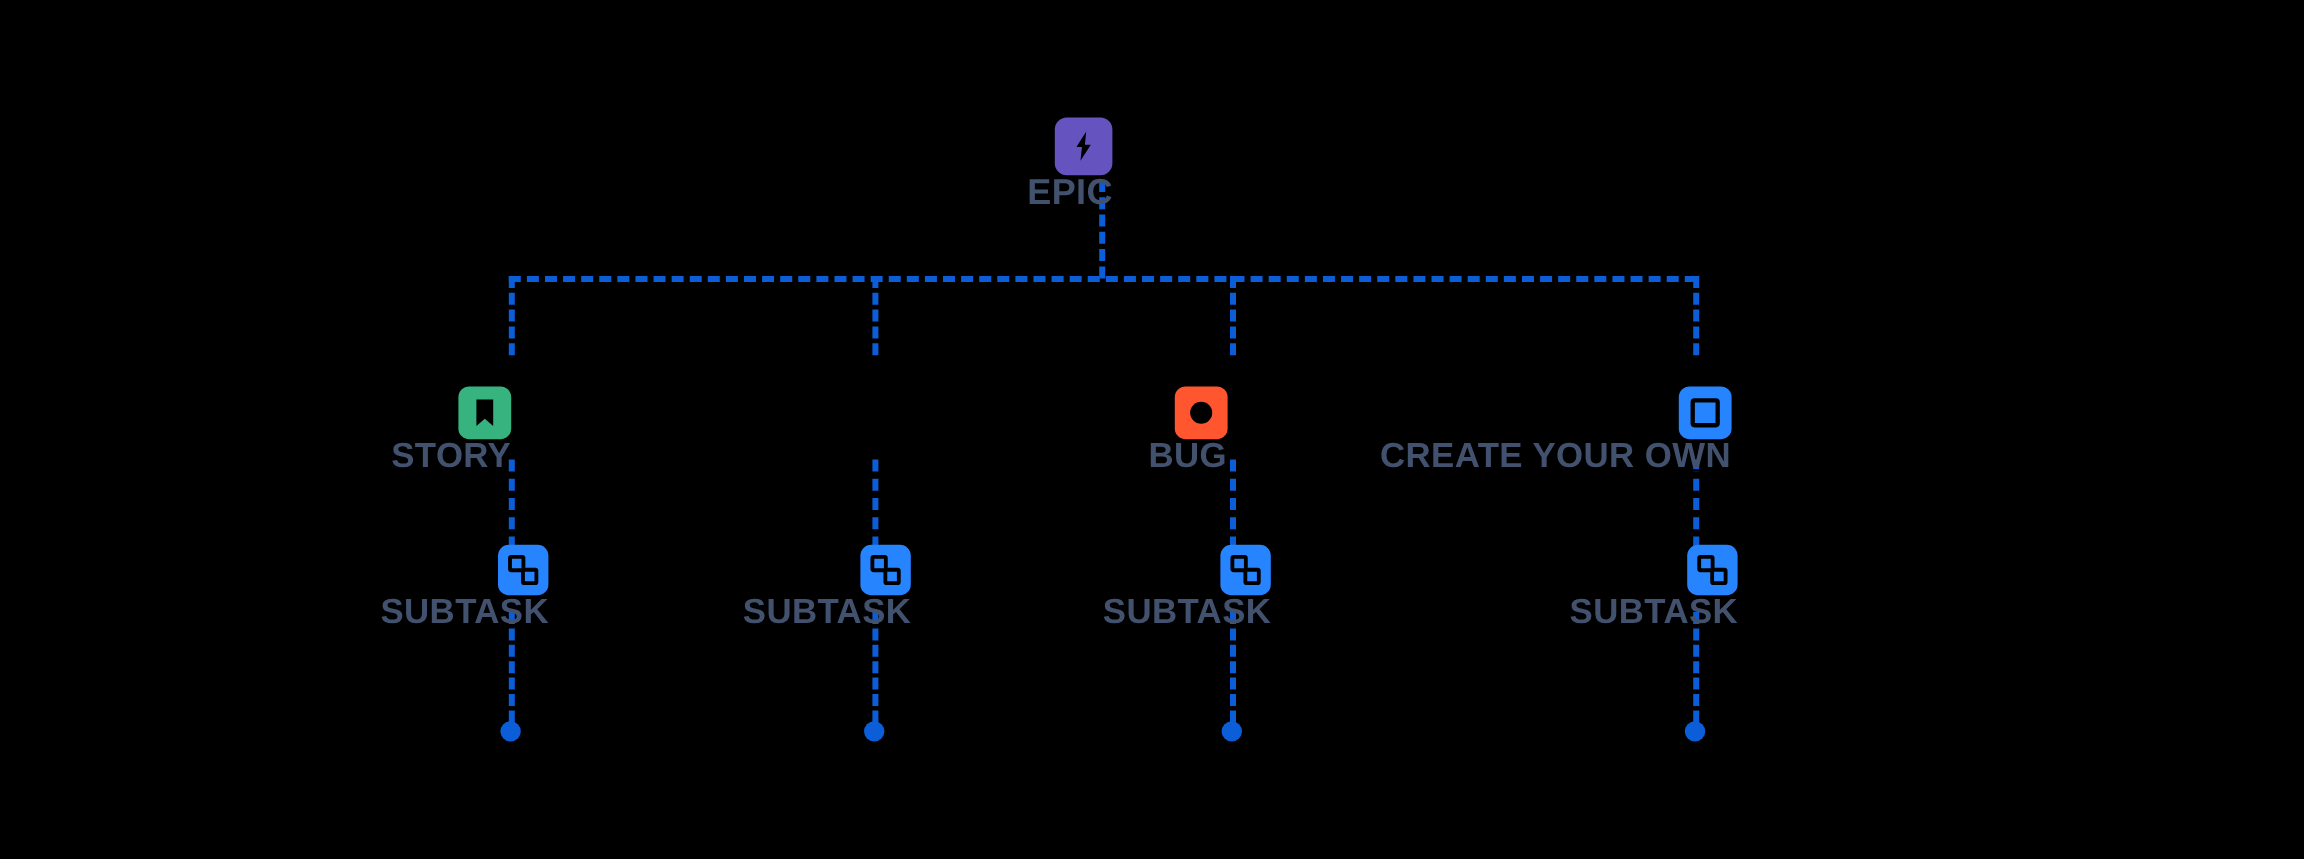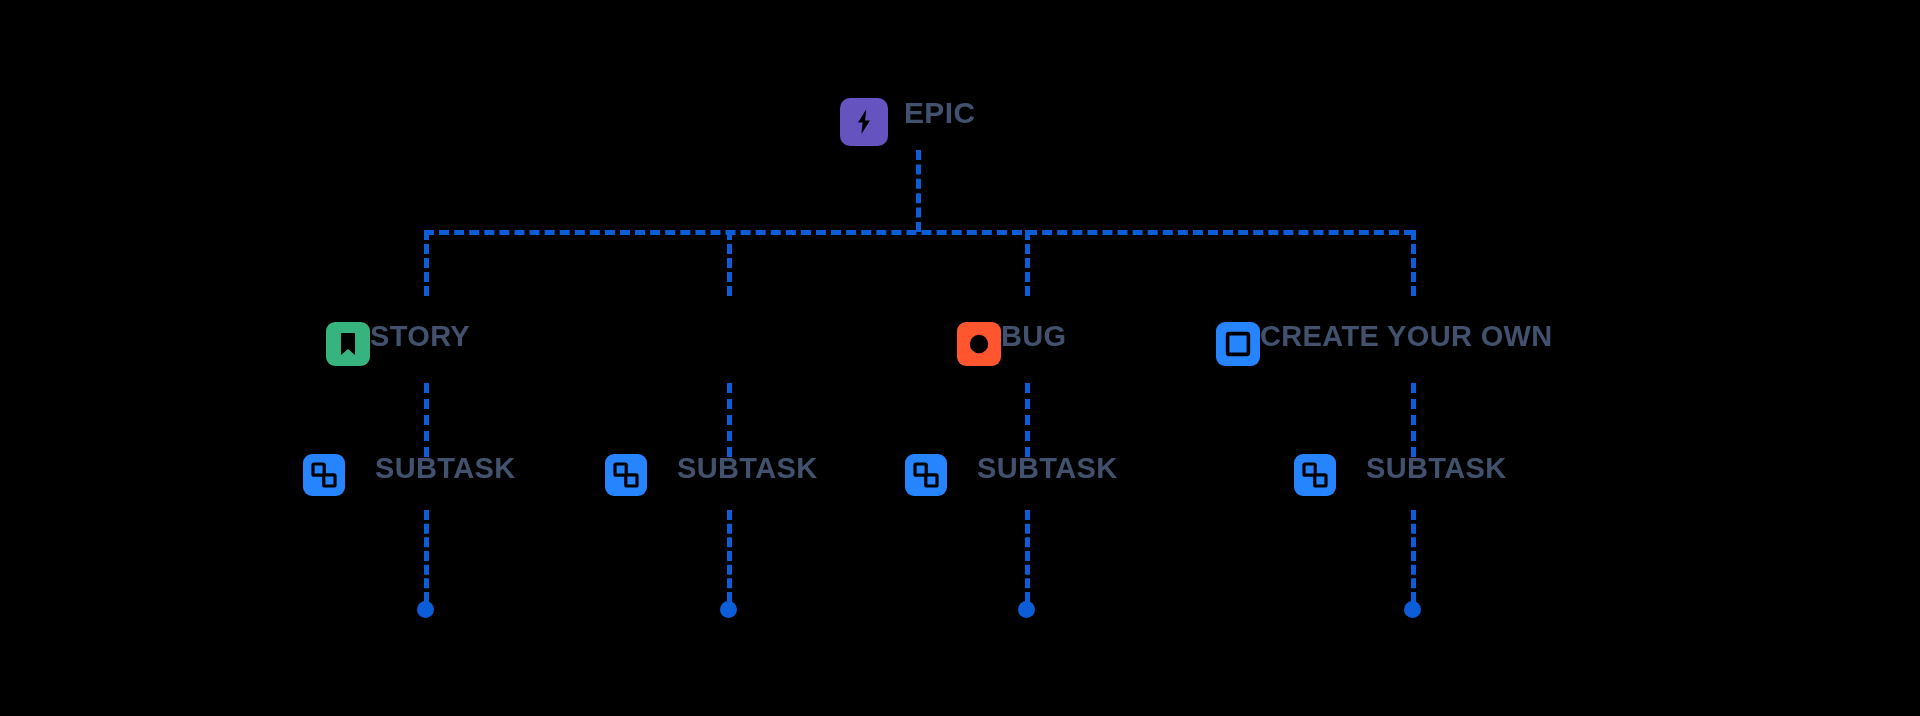--- a/index.html
+++ b/index.html
@@ -39,22 +39,23 @@
     width: 17px;
     height: 17px;
     border-radius: 50%;
     background: #0b5ed7;
   }
 
   
   .node {
     position: absolute;
     display: flex;
-    align-items: flex-start;
+    align-items: flex-end;
     white-space: nowrap;
+    flex-direction: column;
   }
   .node .chip {
     flex: 0 0 auto;
     display: flex;
     align-items: center;
     justify-content: center;
     border-radius: 9px;
   }
   .node .chip svg { display: block; }
   .node .label {
@@ -66,21 +67,21 @@
   }
 
   
   .size-lg .chip { width: 48px; height: 48px; border-radius: 10px; }
   .size-lg .label { font-size: 30px; margin-left: 16px; }
 
   .size-md .chip { width: 44px; height: 44px; border-radius: 9px; }
   .size-md .label { font-size: 29px; margin-left: 0; }
 
   .size-sm .chip { width: 42px; height: 42px; border-radius: 9px; }
-  .size-sm .label { font-size: 29px; margin-left: 30px; }
+  .size-sm .label { font-size: 29px; margin-left: 14px; }
 </style>
 </head>
 <body>
 
 <div id="stage">
 
   <div class="vline" style="left:916px; top:150px; height:82px;"></div>
 
   <div class="hline" style="left:424px; top:230px; width:990px;"></div>
 
@@ -125,21 +126,21 @@
 
   <div class="node size-md" style="left:910px; top:322px;padding-left:47px;">
     <span class="chip" style="background:#FF5630;">
       <svg width="44" height="44" viewBox="0 0 44 44" aria-hidden="true">
         <circle cx="22" cy="22" r="9.2" fill="#000000"></circle>
       </svg>
     </span>
     <span class="label">BUG</span>
   </div>
 
-  <div class="node size-md" style="left:1216px; top:322px;text-decoration:underline;">
+  <div class="node size-md" style="left:1150px; top:322px;text-decoration:underline;">
     <span class="chip" style="background:#2684FF;">
       <svg width="44" height="44" viewBox="0 0 44 44" aria-hidden="true">
         <rect x="11.6" y="11.6" width="20.8" height="20.8" rx="1.6" fill="none" stroke="#000000" stroke-width="3.6"></rect>
         <rect x="17.6" y="17.6" width="8.8" height="8.8" fill="#2684FF"></rect>
       </svg>
     </span>
     <span class="label">CREATE YOUR OWN</span>
   </div>
 
   <div class="node size-sm" style="left:303px; top:454px;">

